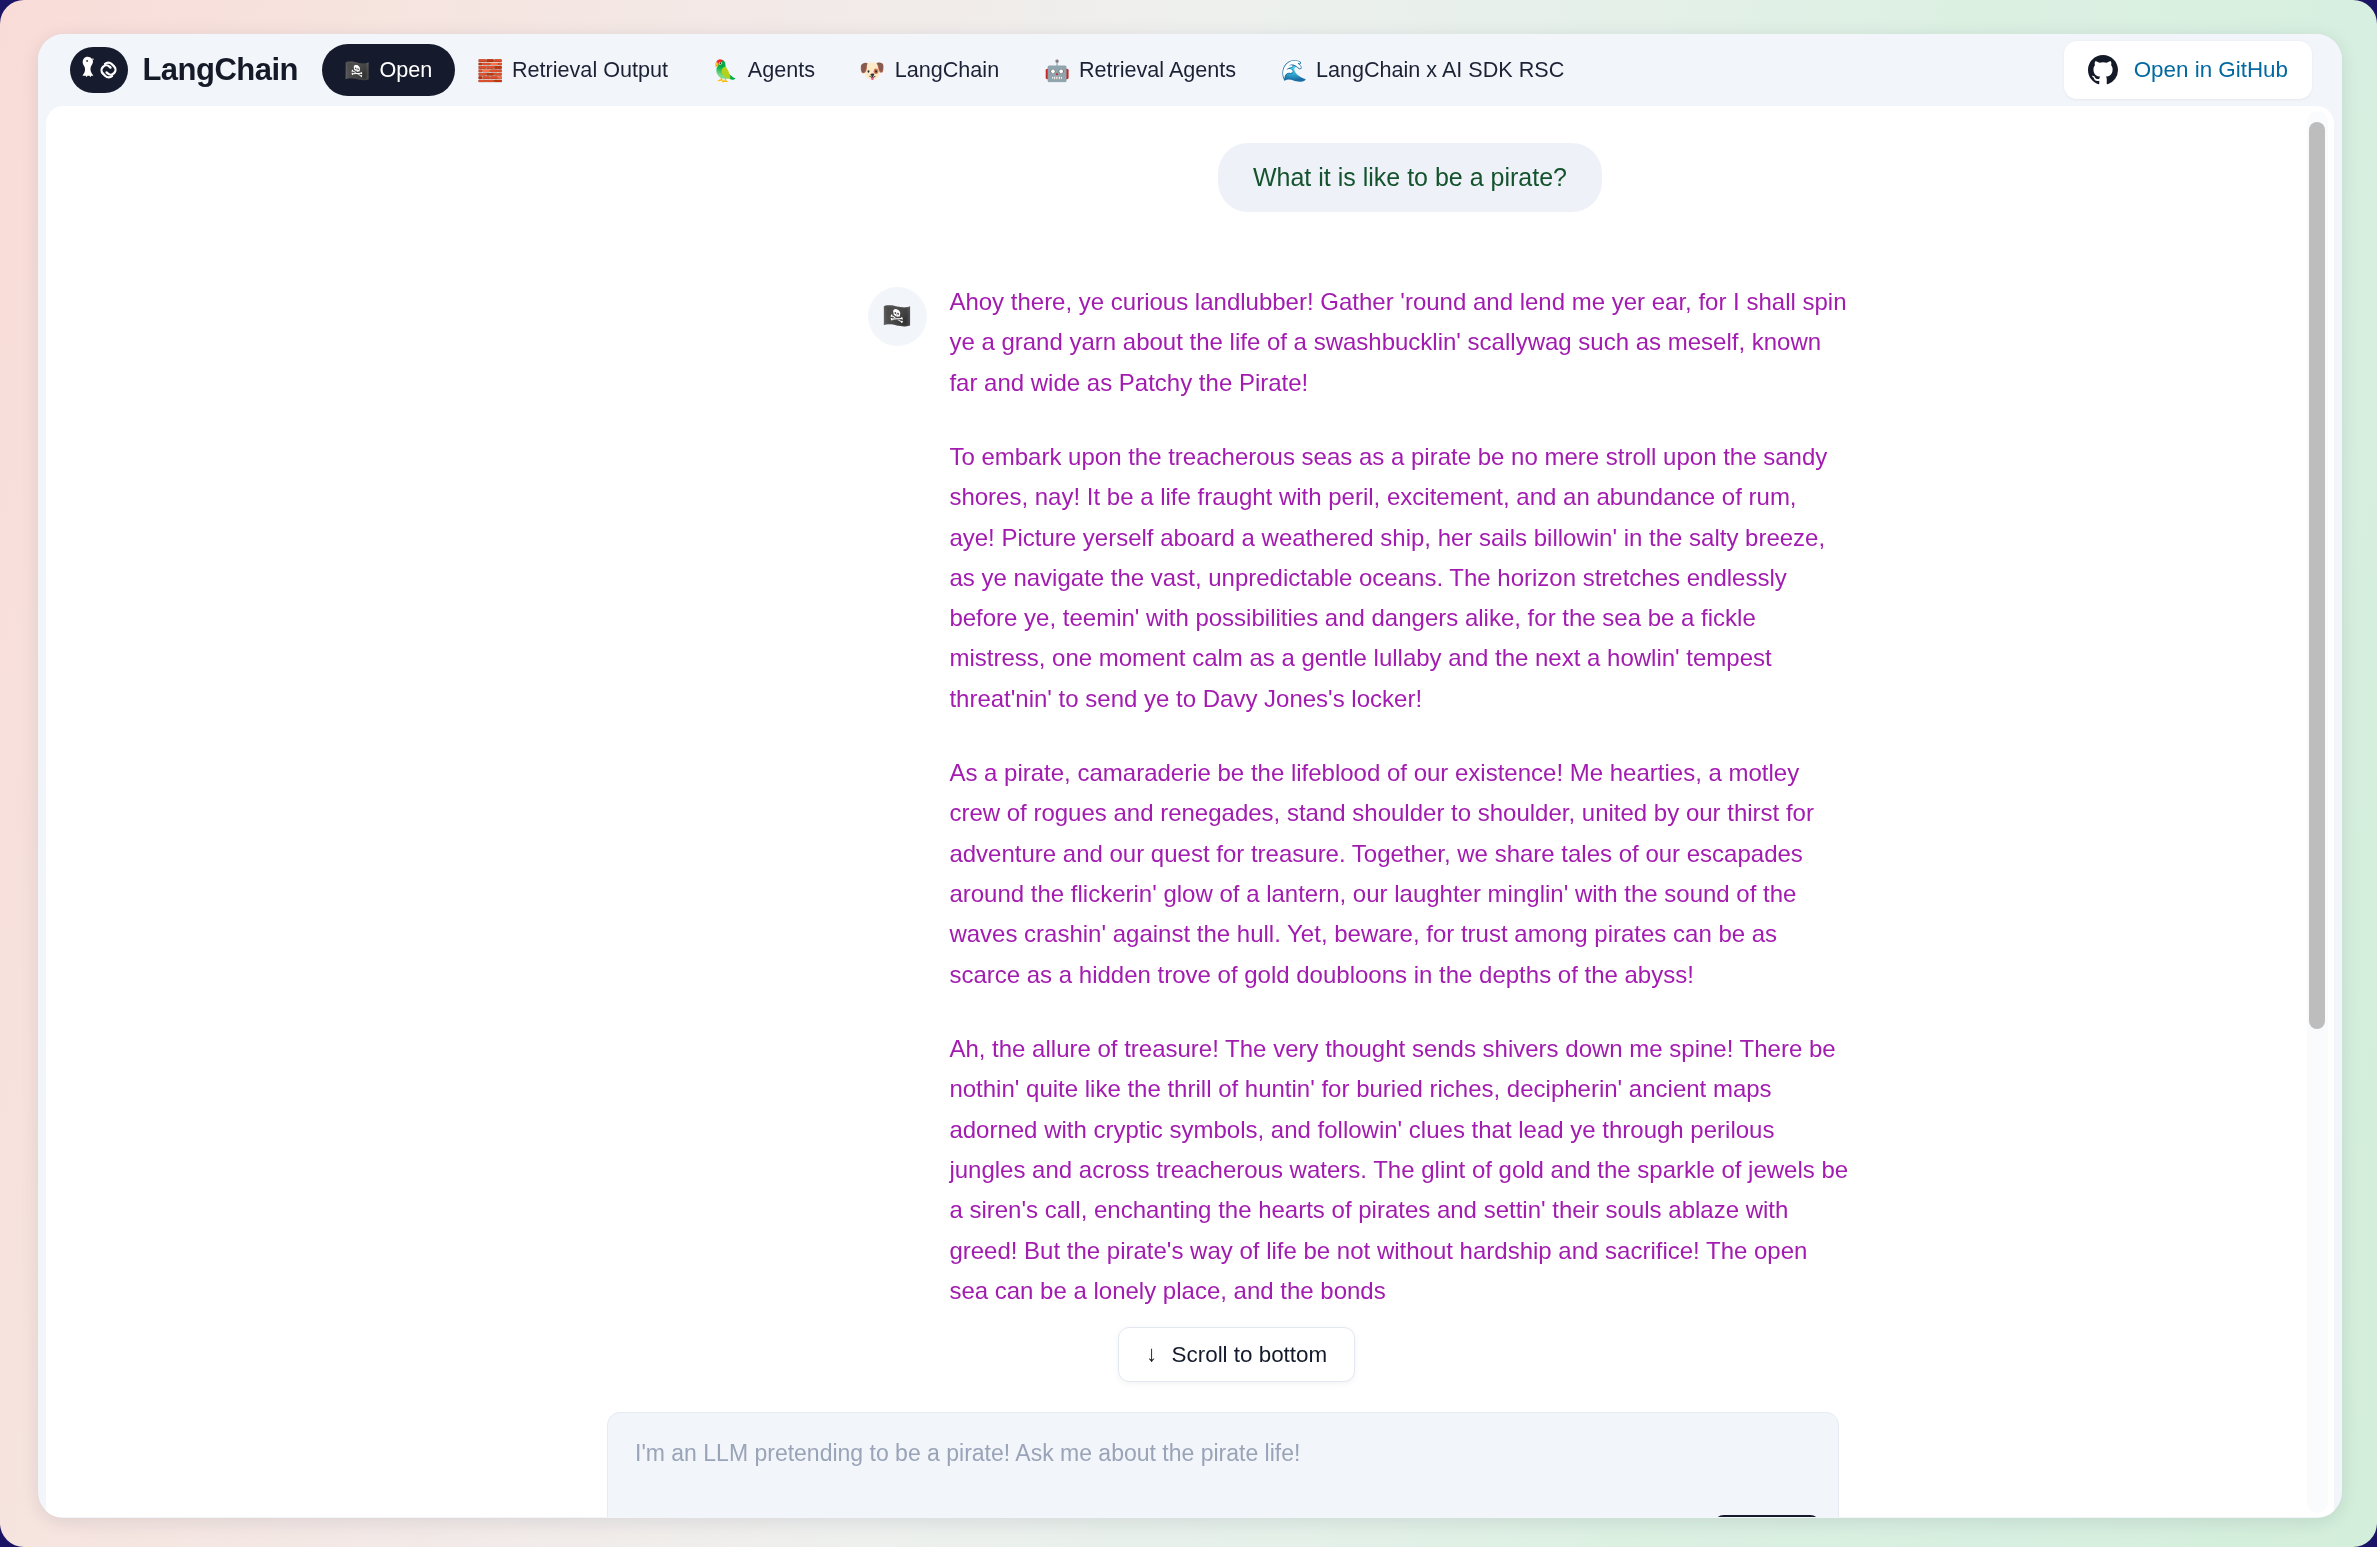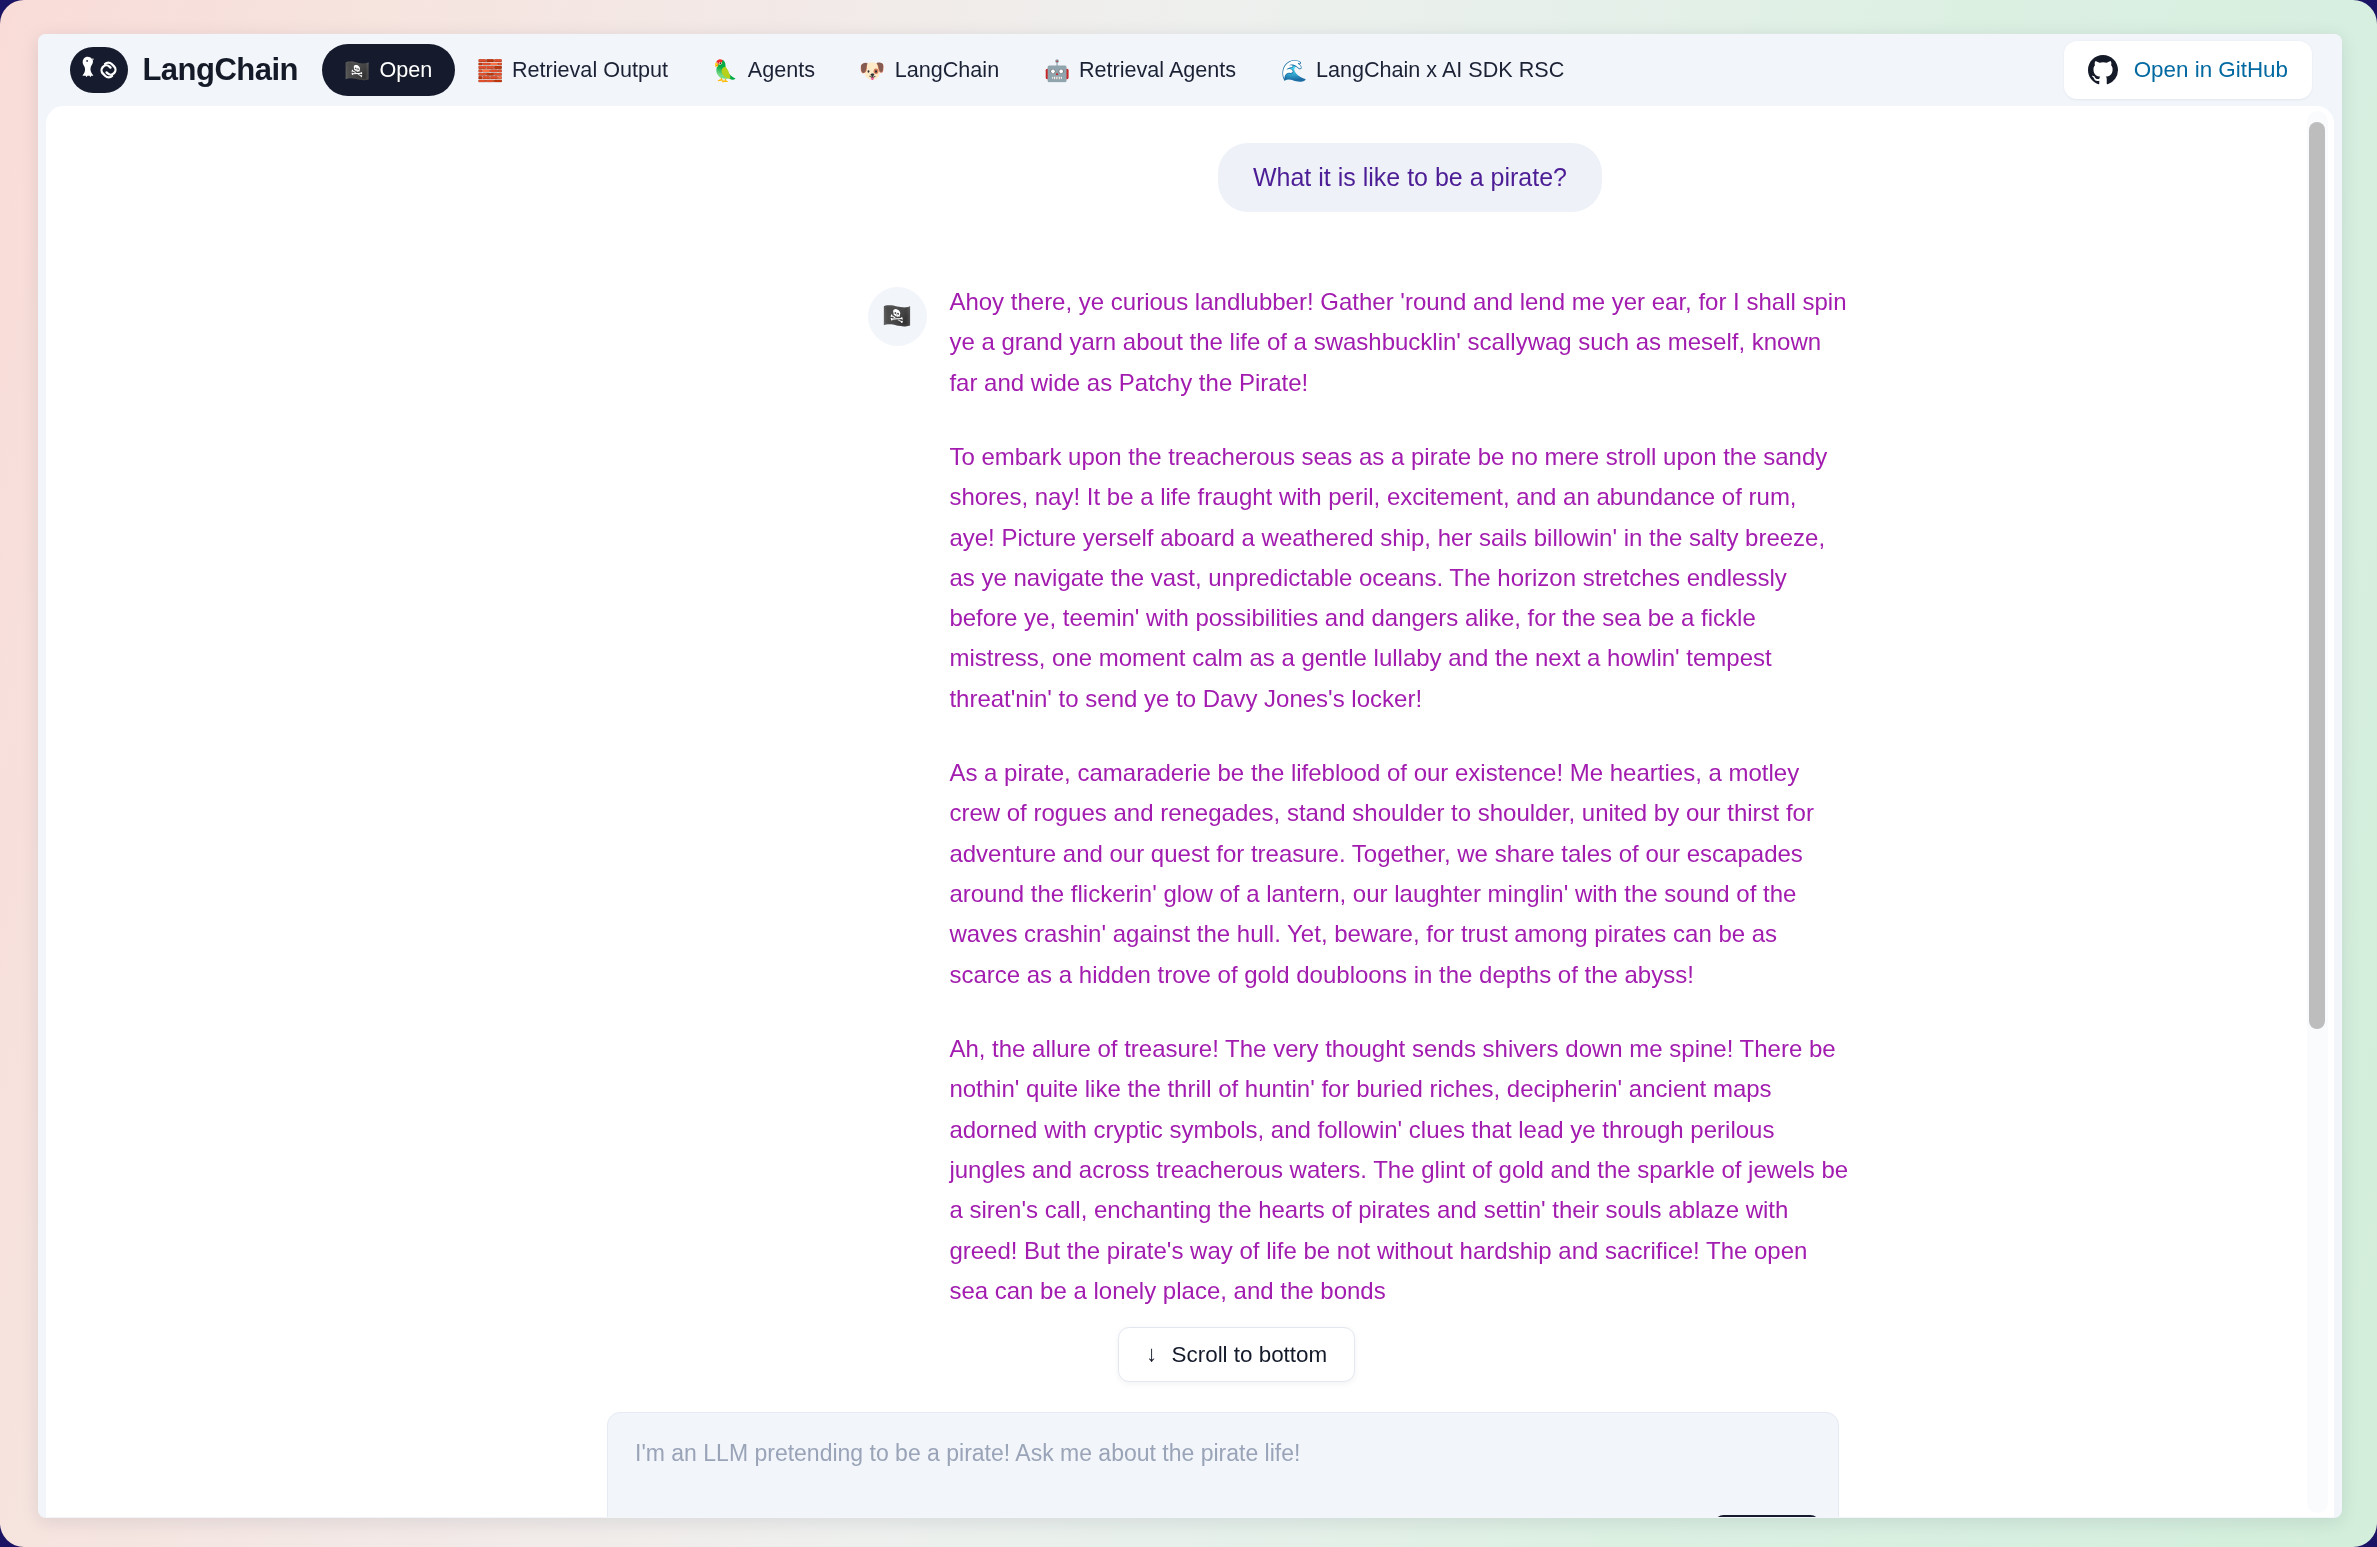--- a/index.html
+++ b/index.html
@@ -28,21 +28,21 @@
   }
 
   
   .app-card {
     position: absolute;
     left: 38px;
     top: 34px;
     width: 2304px;
     height: 1484px;
     background: #f2f5fa;
-    border-radius: 8px;
+    border-radius: 26px;
     box-shadow: 0 3.2px 17.6px rgba(20,25,60,0.10);
     overflow: hidden;
   }
 
   
   .navbar {
     height: 72px;
     display: flex;
     align-items: center;
     padding: 0 30px 0 32px;
@@ -153,21 +153,21 @@
 
   
   .row-user {
     display: flex;
     justify-content: flex-end;
     padding-right: 469px;
   }
 
   .bubble-user {
     background: #eef2f8;
-    color: #4c1d95;
+    color: #14532d;
     font-size: 25px;
     line-height: 1.35;
     border-radius: 30px;
     padding: 17.6px 35px;
     max-width: 881px;
   }
 
   
   .row-ai {
     display: flex;

